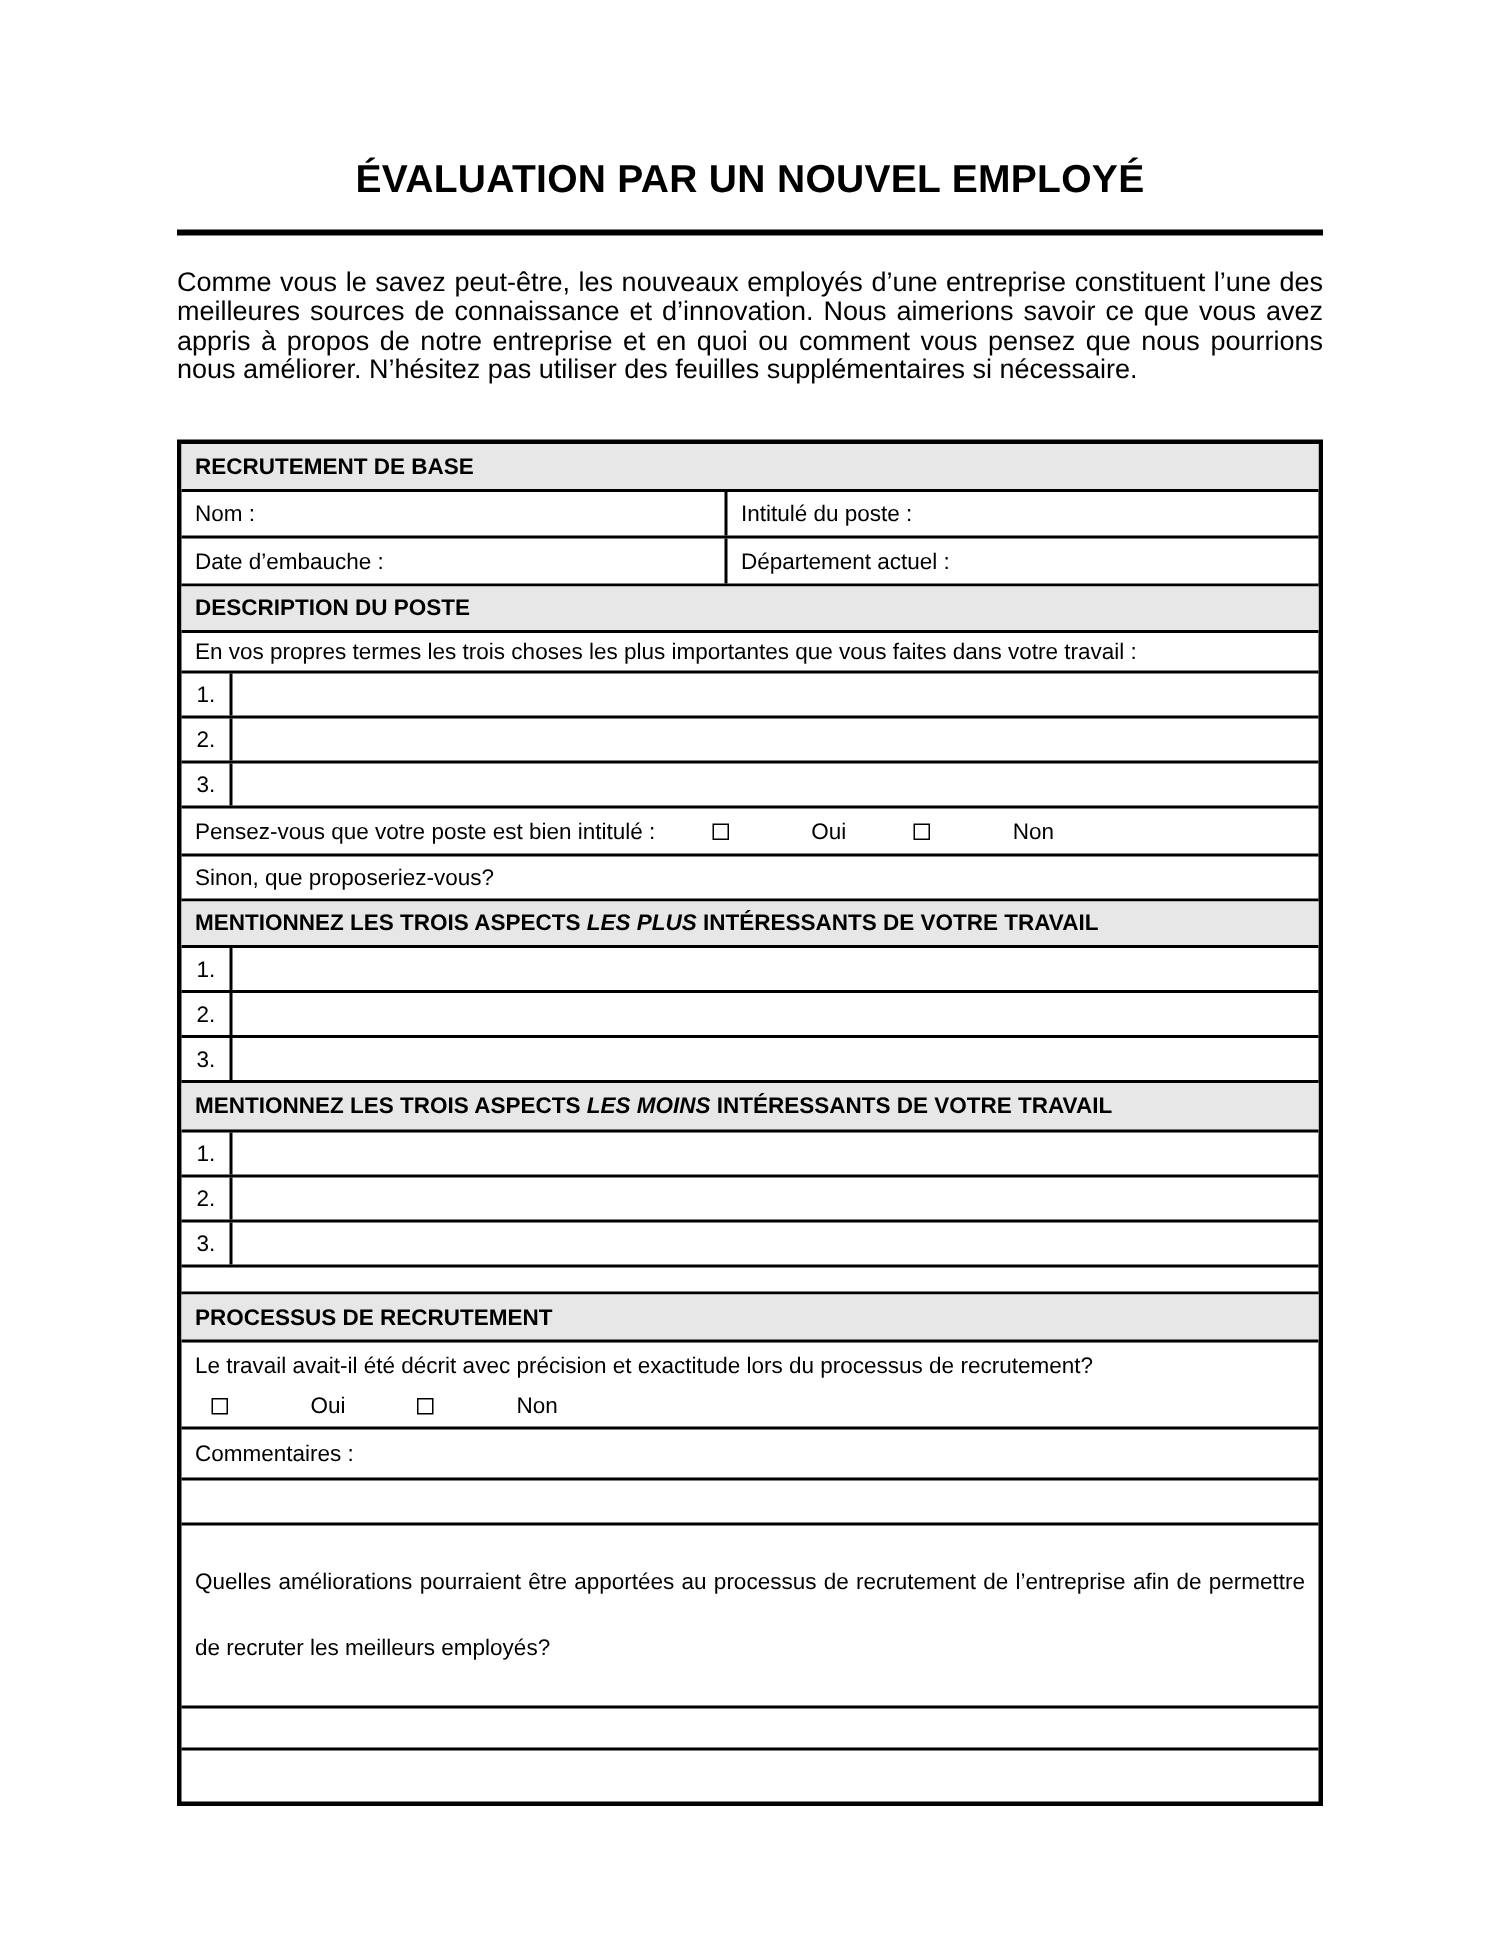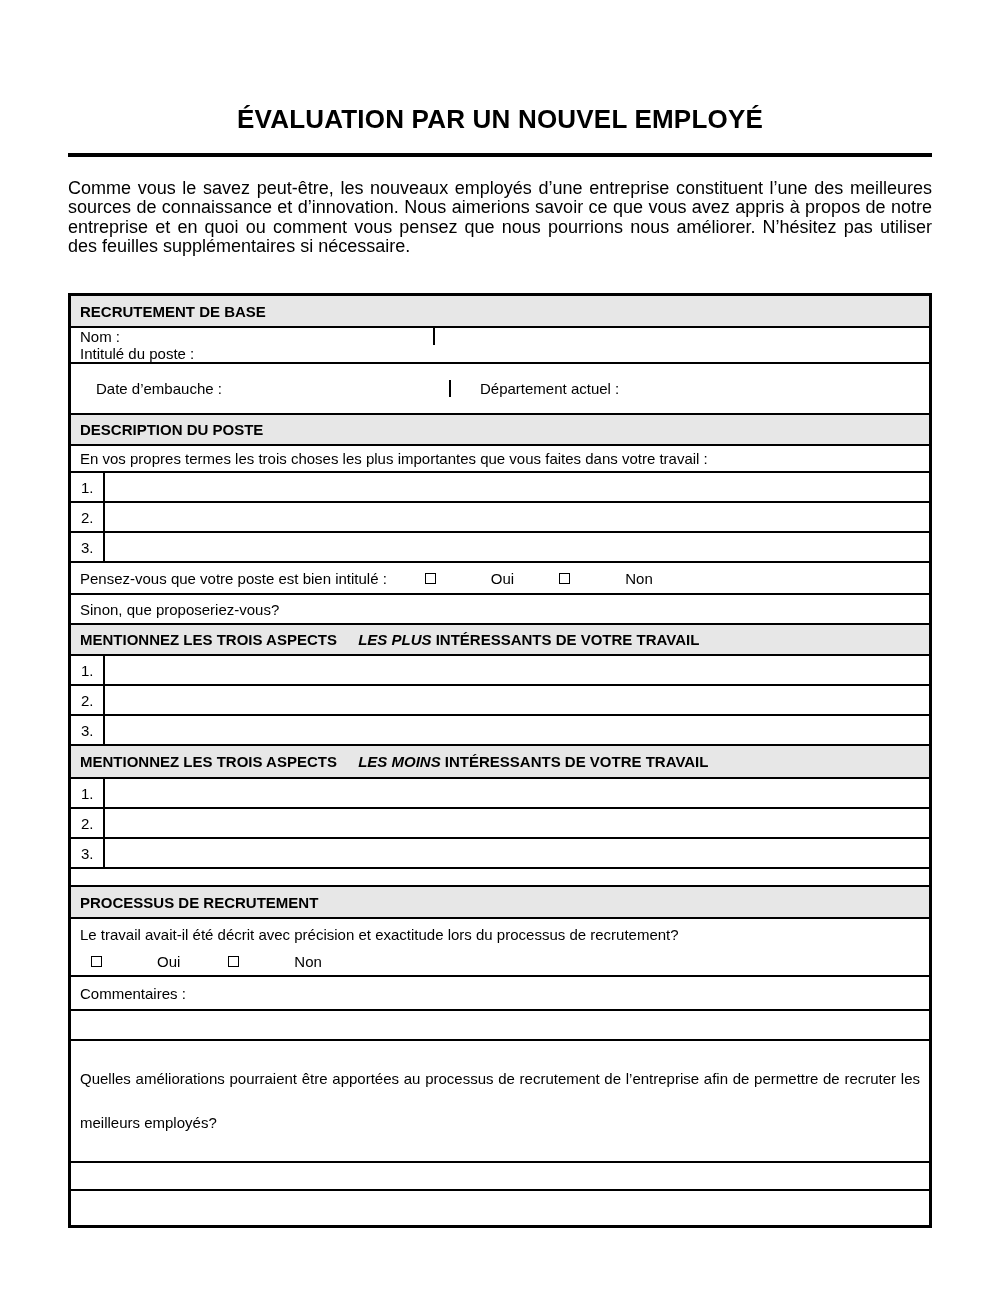--- a/index.html
+++ b/index.html
@@ -3,21 +3,21 @@
 <meta charset="utf-8">
 <style>
   :root { --hdr:#e7e7e7; --bd:#000000; }
   * { box-sizing:border-box; }
   html,body { margin:0; padding:0; }
   body {
     width:1000px; height:1290px; background:#ffffff; color:#000;
     font-family:"Liberation Sans","DejaVu Sans",sans-serif;
     overflow:hidden;
   }
-  .page { width:864px; margin:0 auto; }
+  .page { width:764px; margin:0 auto; }
 
   h1.title {
     margin:104px 0 0 0; font-size:26px; font-weight:bold;
     text-align:center; line-height:30px; letter-spacing:0.2px;
   }
   .rule { height:4px; background:var(--bd); margin-top:19px; }
   .intro {
     margin:22px 0 0 0; font-size:18px; line-height:19.3px;
     text-align:justify;
   }
@@ -54,48 +54,48 @@
   .cbg { display:inline-flex; align-items:center;gap:48px; }
   .gap38 { margin-left:38px; }
   .gap45 { margin-left:45px; }
   .gap48 { margin-left:48px; }
 
   .multi { display:block; padding:7px 9px 0 9px; }
   .multi .checks { margin-top:10px; padding-left:11px; display:flex; align-items:center; }
   .just {
     display:block; padding:16px 9px; line-height:44px; text-align:justify;
   }
-  em.hit { font-style:italic;margin-left:17px; }
+  em.hit { font-style:italic; }
 </style>
 </head>
 <body>
 
 <div class="page">
 
   <h1 class="title">ÉVALUATION PAR UN NOUVEL EMPLOYÉ</h1>
   <div class="rule"></div>
 
   <p class="intro">Comme vous le savez peut-être, les nouveaux employés d’une entreprise constituent l’une des meilleures sources de connaissance et d’innovation. Nous aimerions savoir ce que vous avez appris à propos de notre entreprise et en quoi ou comment vous pensez que nous pourrions nous améliorer. N’hésitez pas utiliser des feuilles supplémentaires si nécessaire.</p>
 
   <div class="tbl">
 
     <div class="row sec rh32">
       <span>RECRUTEMENT DE BASE</span>
     </div>
 
-    <div class="row rh31" style="padding:0; align-items:stretch;flex-direction:column;">
+    <div class="row rh31" style="padding:0; align-items:stretch;">
       <div class="cell left">
         <span>Nom :</span>
       </div>
       <div class="cell right">
         <span>Intitulé du poste :</span>
       </div>
     </div>
 
-    <div class="row rh32" style="padding:16px; align-items:stretch;gap:20px;">
+    <div class="row rh32" style="padding:0; align-items:stretch;">
       <div class="cell left">
         <span>Date d’embauche :</span>
       </div>
       <div class="cell right">
         <span>Département actuel :</span>
       </div>
     </div>
 
     <div class="row sec rh31">
       <span>DESCRIPTION DU POSTE</span>

